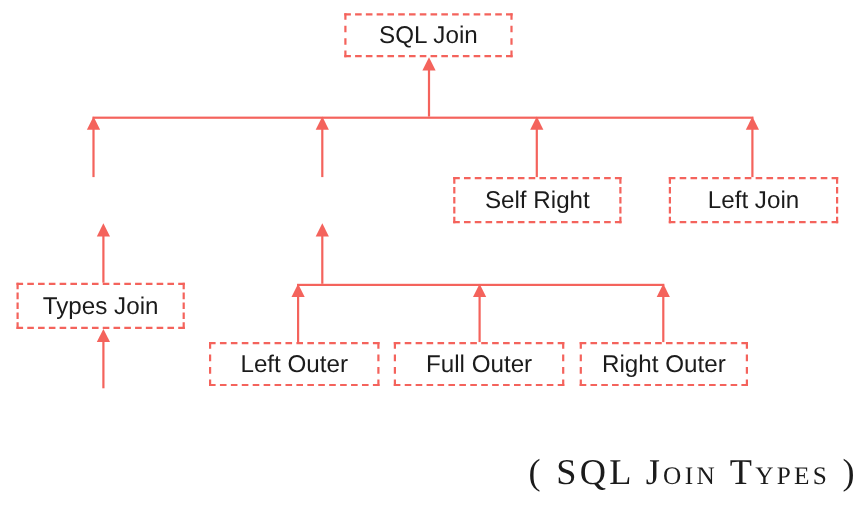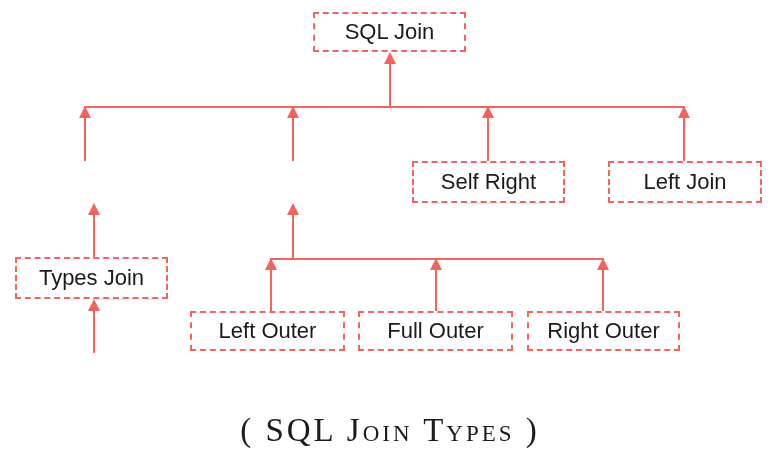--- a/index.html
+++ b/index.html
@@ -30,21 +30,21 @@
   .ah{
     position:absolute;width:0;height:0;
     border-left:6px solid transparent;
     border-right:6px solid transparent;
     border-bottom:12px solid var(--line);
     transform:translateX(-50%);
   }
   .caption{
     position:absolute;
     left:0;right:0;top:412px;
-    text-align:center;
+    text-align:right;
     font-family:"Liberation Serif", serif;
     font-variant:small-caps;
     font-size:33px;
     letter-spacing:3px;
     color:var(--text);
   }
 </style>
 </head>
 <body>
 

